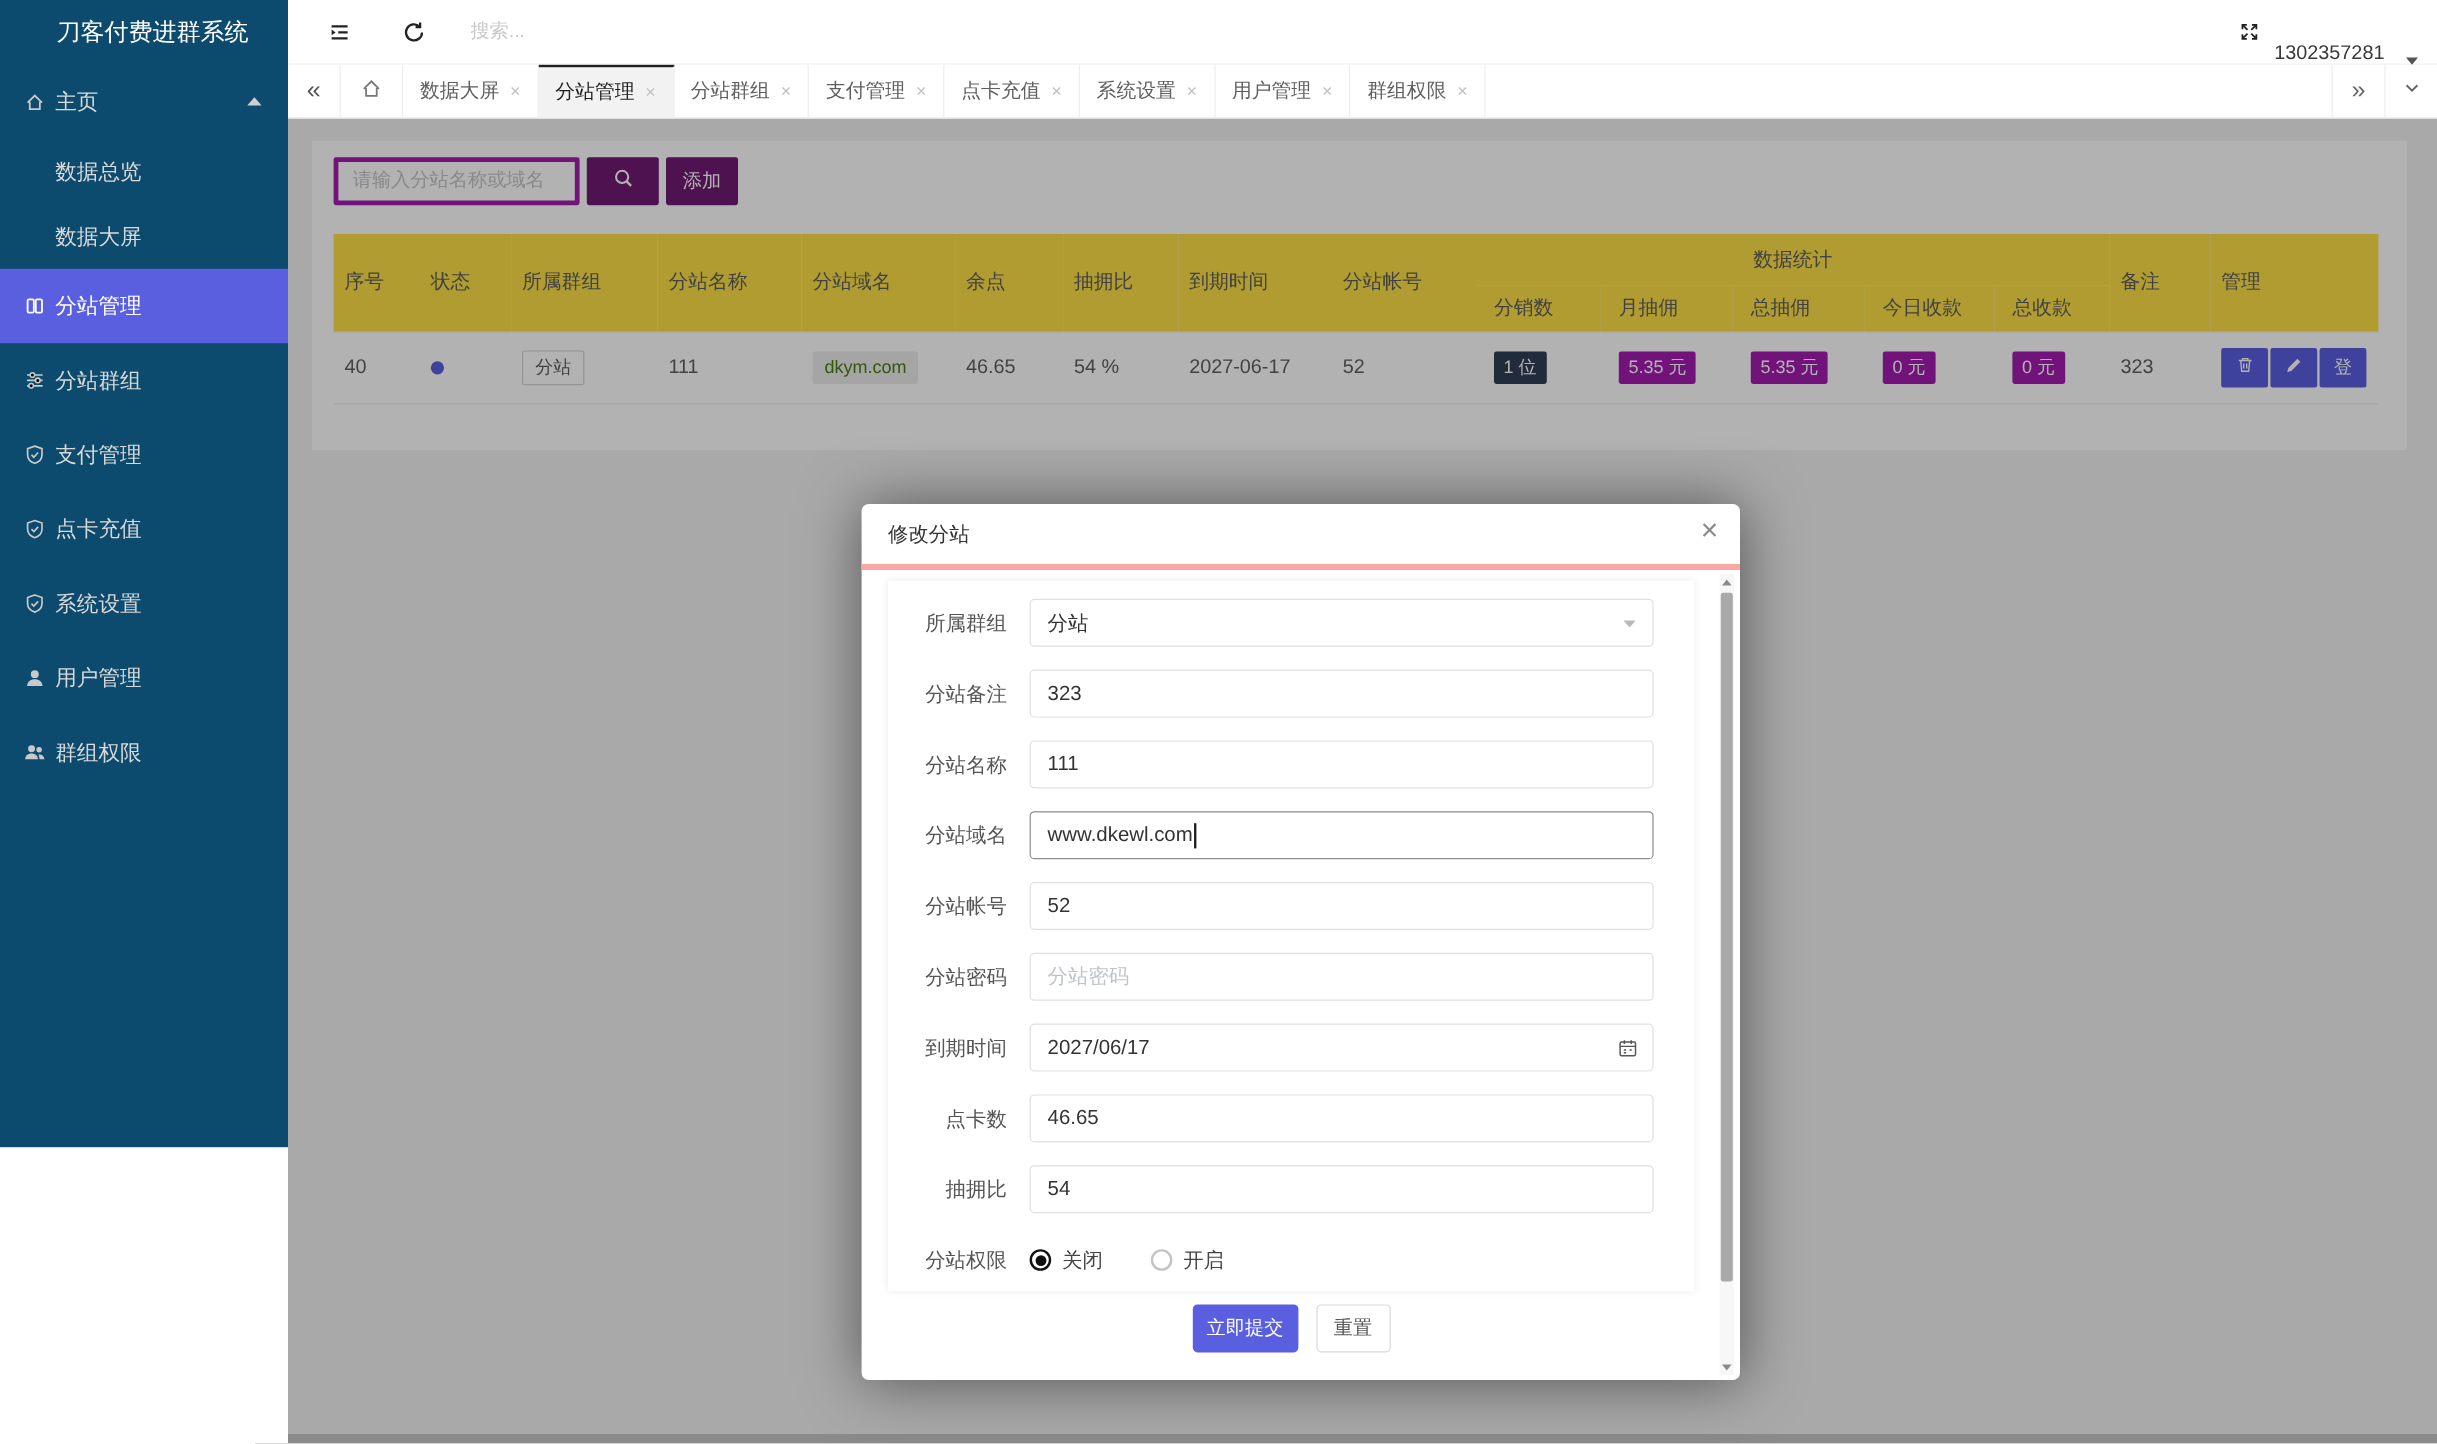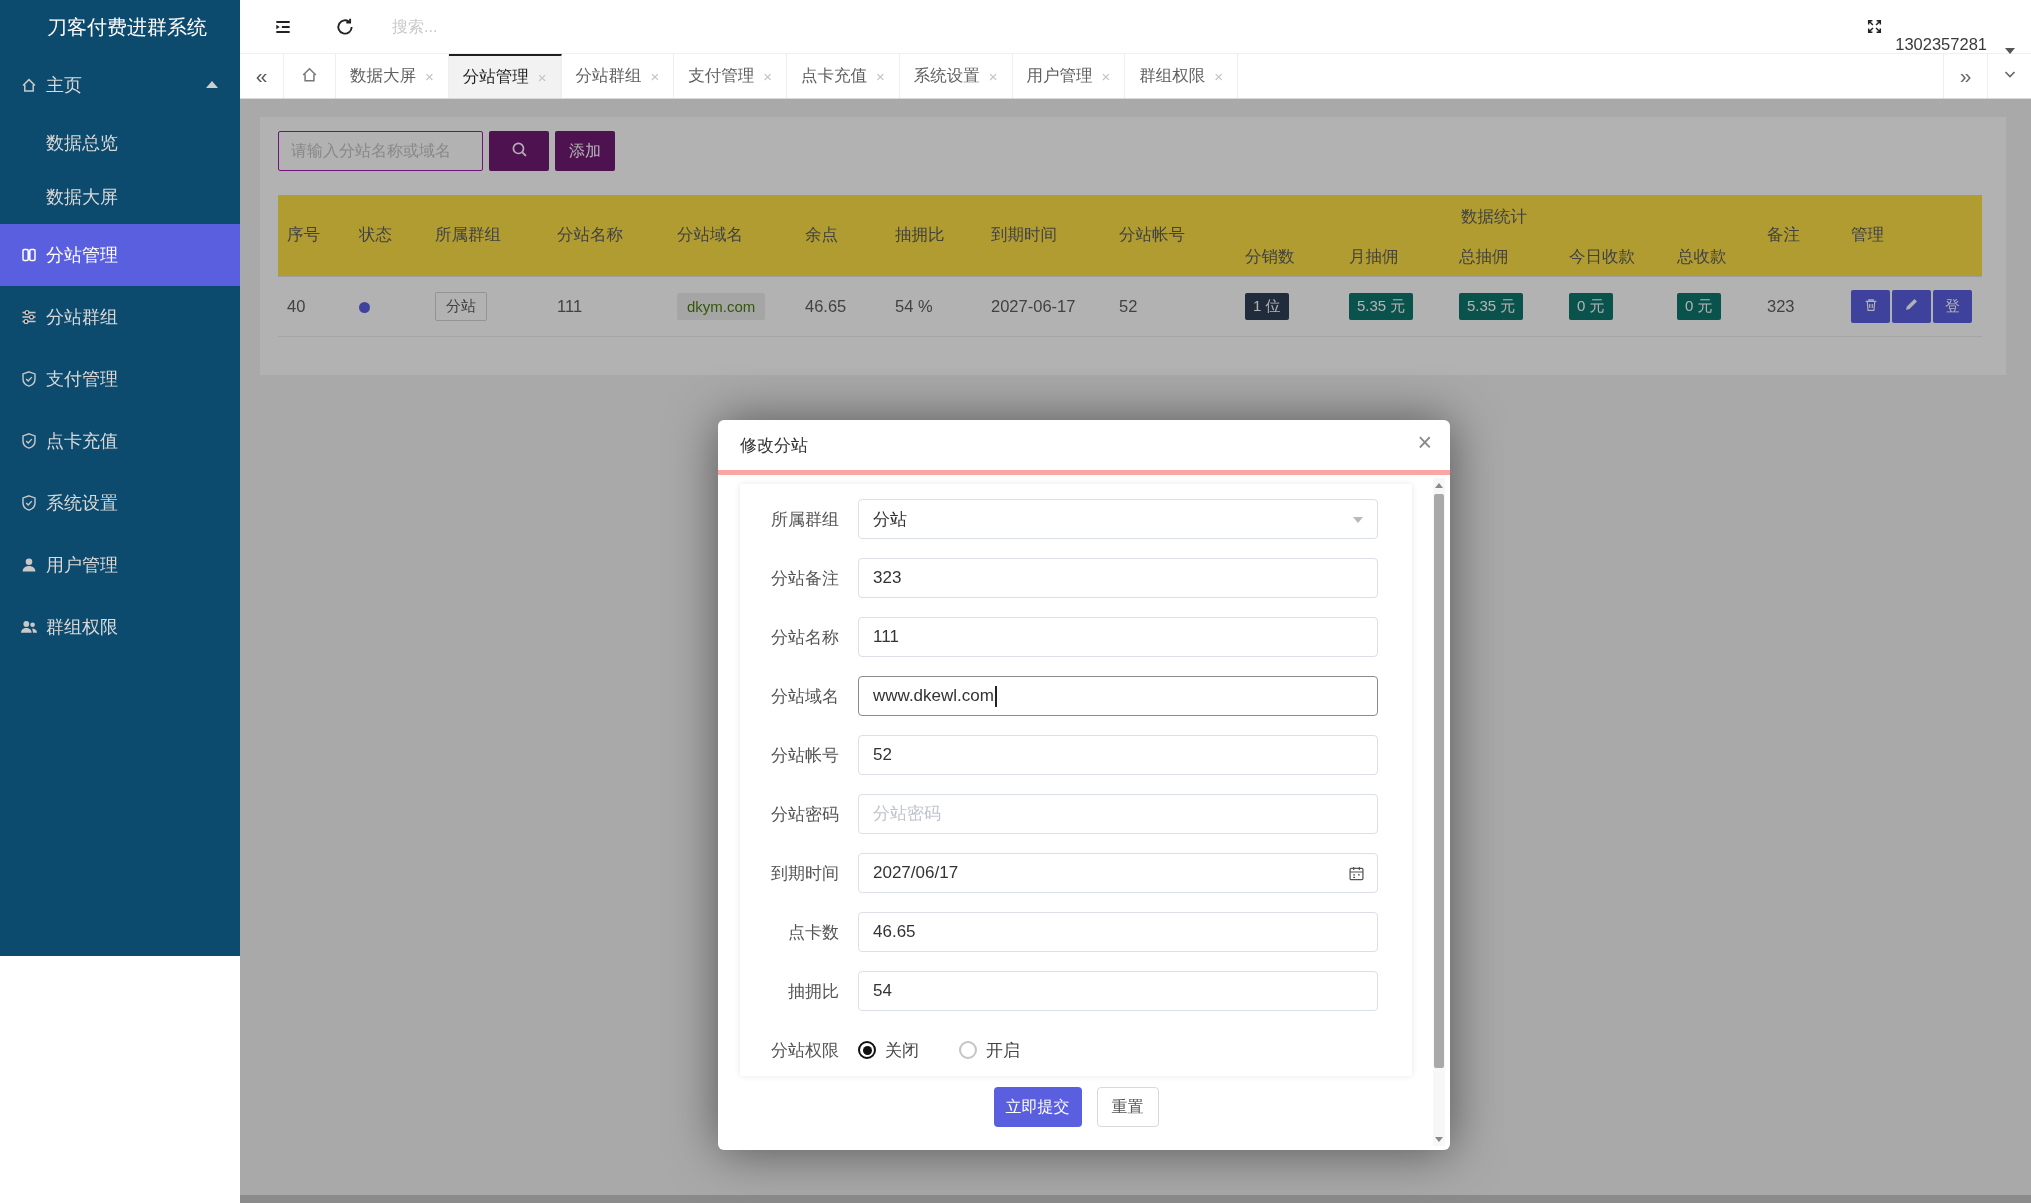--- a/index.html
+++ b/index.html
@@ -33,38 +33,38 @@
   .tab-home{width:52px;display:flex;align-items:center;justify-content:center;border-right:1px solid #eee;color:#777;cursor:pointer}
   .tab{display:flex;align-items:center;gap:9px;padding:0 14px;border-right:1px solid #eee;font-size:16.5px;color:#5f5f5f;cursor:pointer;position:relative}
   .tab .x{color:#c2c2c2;font-size:15px;cursor:pointer}
   .tab.active{background:#f2f2f2;border-top:2px solid #1f1f1f;color:#1f1f1f}
   .tab-spacer{flex:1}
 
   
   .content{position:absolute;left:240px;top:99px;width:1791px;height:1104px;background:#f2f2f2;overflow:hidden}
   .card{position:absolute;left:20px;top:18px;width:1746px;height:258px;background:#fff;padding:14px 18px}
   .toolbar{display:flex;gap:6px}
-  .tool-input{width:205px;height:40px;border:1px solid #a21caf;border-radius:2px;padding:3px 12px;font-size:16px;color:#701a75;outline:none}
+  .tool-input{width:205px;height:40px;border:4px solid #a21caf;border-radius:2px;padding:3px 12px;font-size:16px;color:#701a75;outline:none}
   .tool-input::placeholder{color:#c4c4c4}
   .btn-primary{height:40px;background:#701a75;color:#fff;border:none;border-radius:2px;font-size:16px;cursor:pointer}
   .btn-search{width:60px;display:flex;align-items:center;justify-content:center}
   .btn-add{width:60px}
 
   table{table-layout:fixed;width:1704px;border-collapse:collapse;margin-top:24px}
   th{background:#fde047;color:#5e5e5e;font-weight:normal;font-size:16.5px;text-align:left;padding:0 9px;border-bottom:1px solid #e4e4e4}
   tr.h1 th{height:43px}
   tr.h2 th{height:38px}
   th.group{text-align:center;border-bottom:none}
   td{height:60px;font-size:16.5px;color:#5f5f5f;padding:0 9px;border-bottom:1px solid #ececec;background:#fff}
   .pl15{padding-left:15px}
   .tag{display:inline-block;border:1px solid #d4d4d4;border-radius:2px;padding:4px 10px;font-size:15px;color:#5f5f5f}
   .chip{display:inline-block;background:#ededed;border-radius:2px;padding:5px 10px;font-size:15px;color:#4d7c0f}
   .badge{display:inline-block;border-radius:2px;padding:4px 8px;font-size:15px;color:#fff;white-space:nowrap}
   .badge.cyan{background:#2f4056}
-  .badge.red{background:#0f766e}
+  .badge.red{background:#a21caf}
   .dot{display:inline-block;width:11px;height:11px;border-radius:50%;background:#5a5fe0;vertical-align:middle}
   .act{display:flex;gap:2px}
   .abtn{width:39px;height:33px;background:#5a5fe0;color:#fff;border:none;border-radius:2px;display:flex;align-items:center;justify-content:center;font-size:15px;cursor:pointer}
 
   .hscroll{position:absolute;left:0;bottom:0;width:100%;height:8px;background:#c7c7c7}
   .dim{position:absolute;inset:0;background:rgba(0,0,0,0.30);z-index:5}
 
   
   .modal{position:absolute;left:478px;top:321px;width:732px;height:730px;background:#fff;border-radius:6px;box-shadow:1px 1px 50px rgba(0,0,0,0.5);z-index:10}
   .m-head{height:55px;border-bottom:5px solid #fca5a5;display:flex;align-items:center;padding:0 22px;font-size:17px;color:#333}

